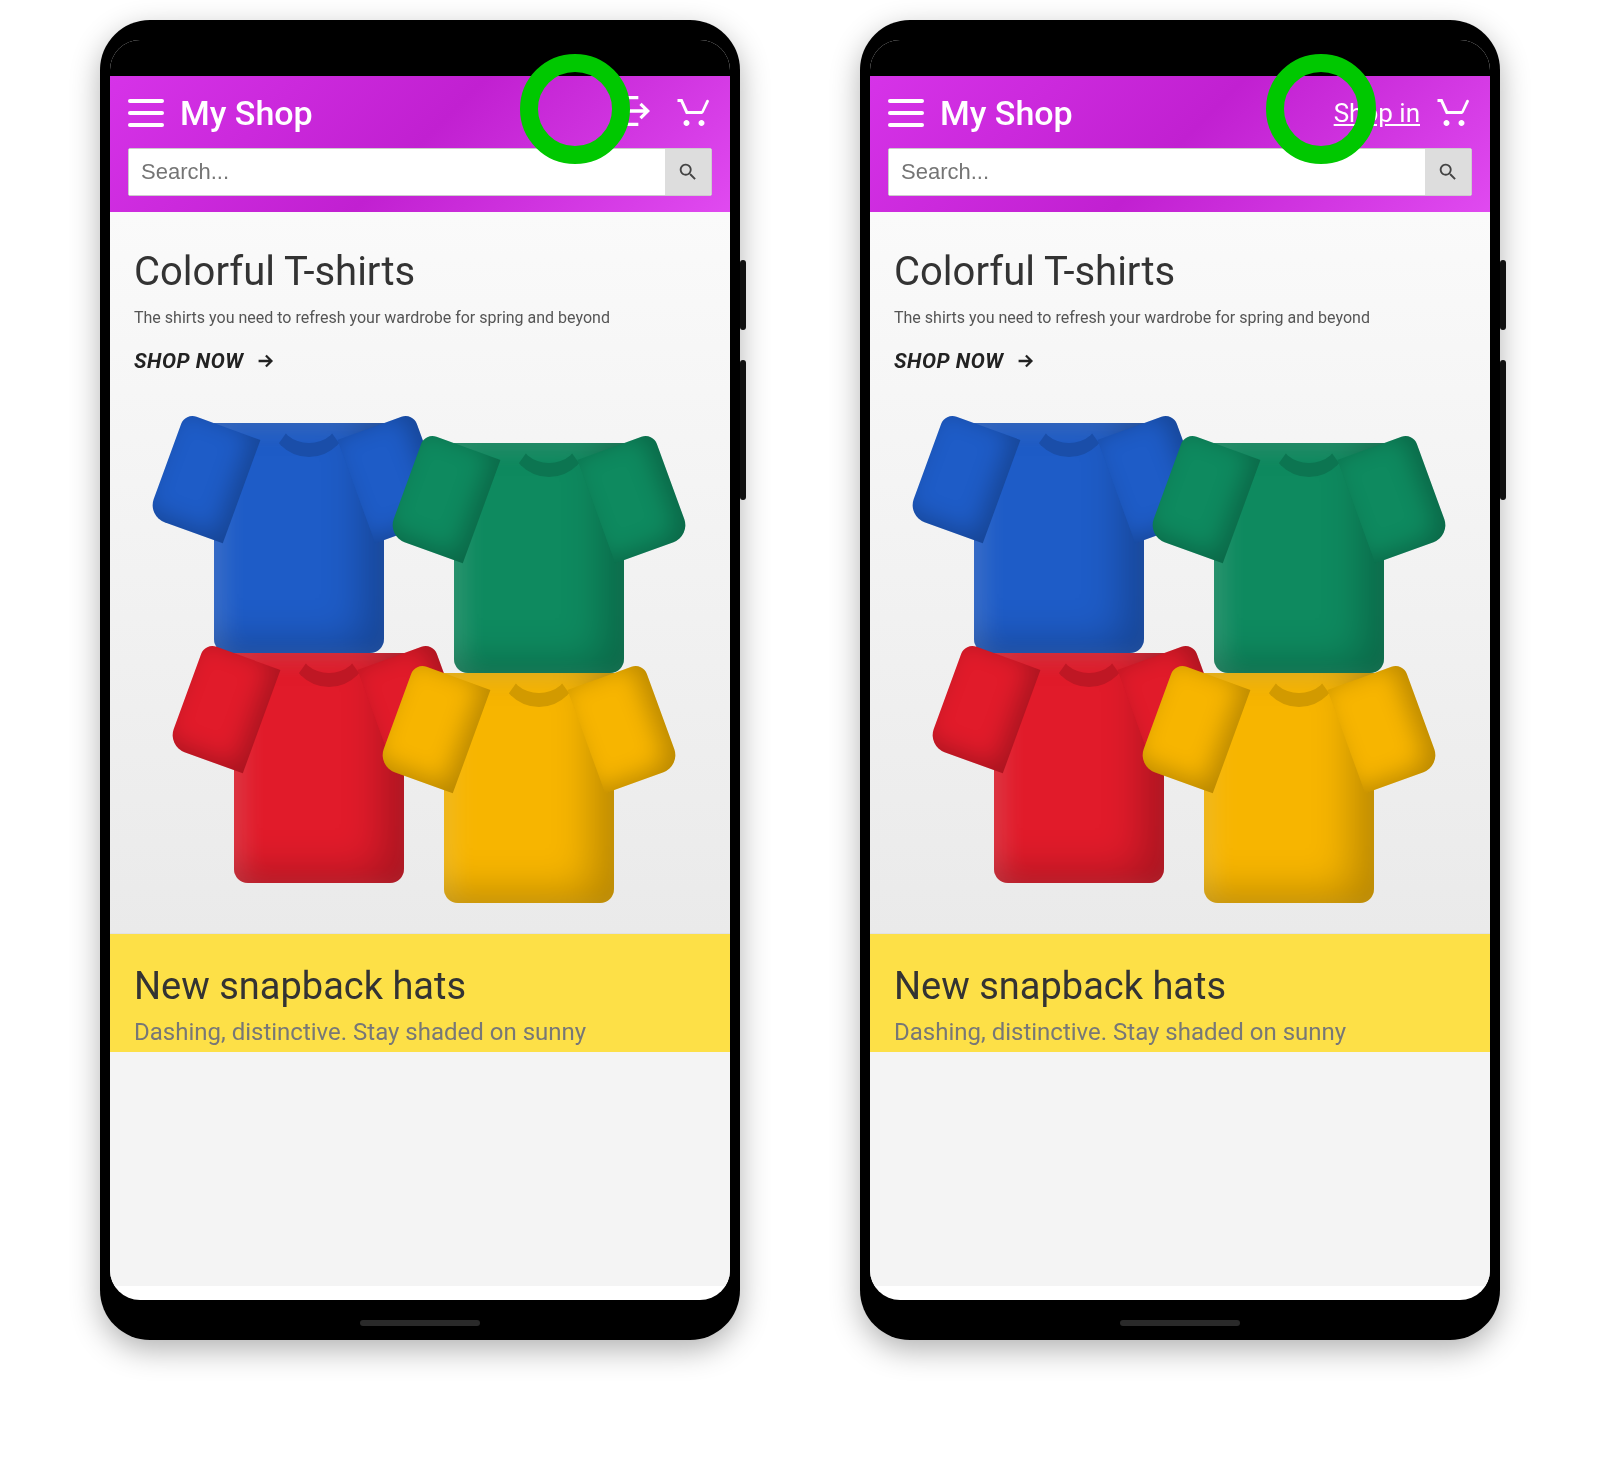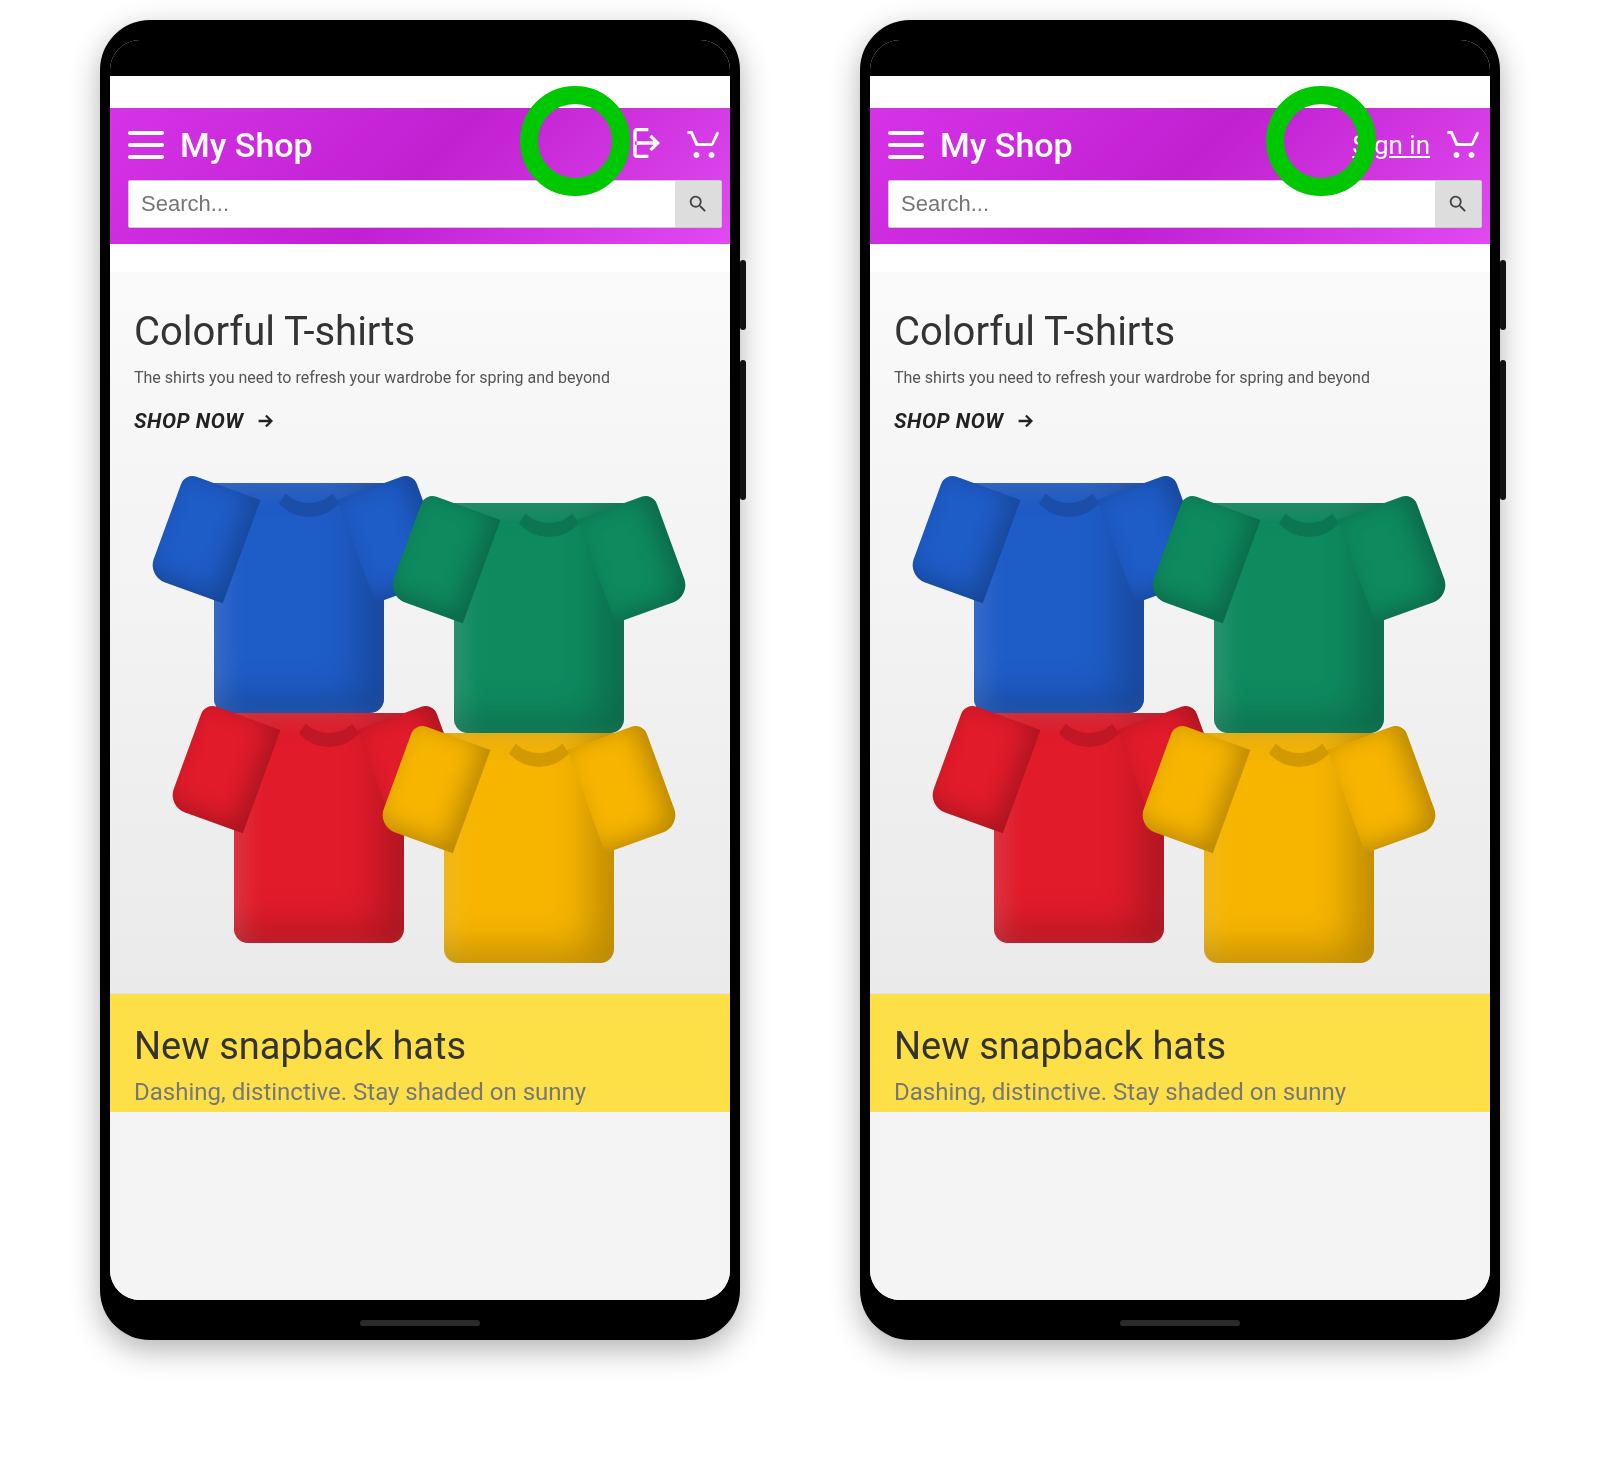--- a/index.html
+++ b/index.html
@@ -45,22 +45,21 @@
     position: relative;
   }
   .status-bar {
     height: 36px;
     background: #000;
   }
   .app-bar {
     background: linear-gradient(135deg, #d633e8 0%, #c120d1 50%, #e04af0 100%);
     background-color:#d633e8;
     color: #fff;
-    padding: 12px 8px 16px 18px;
-    margin-top: 32px;
+    padding: 12px 18px 16px 18px;
   }
   .app-bar-top {
     display: flex;
     align-items: center;
     gap: 16px;
     height: 50px;
     position: relative;
   }
   .hamburger {
     width: 36px; height: 28px;
@@ -90,21 +89,21 @@
   }
   .search-input {
     flex:1; border:none; padding: 10px 12px; font-size:22px; color:#0369a1;
     outline:none; background:#fff;
   }
   .search-btn {
     width:46px; background:#ddd; display:flex; align-items:center; justify-content:center;
   }
   .search-btn svg { width:22px; height:22px; fill:#444; }
 
-  .content { background:#f4f4f4; height: calc(100% - 36px - 150px); overflow:hidden;margin-top:28px; }
+  .content { background:#f4f4f4; height: calc(100% - 36px - 150px); overflow:hidden; }
   .hero {
     background: linear-gradient(#fafafa,#eaeaea);
     padding: 36px 24px 20px 24px;
   }
   .hero h1 { font-size: 40px; font-weight: 400; color:#333; margin-bottom: 12px; }
   .hero p { font-size: 16px; color:#555; line-height:1.35; margin-bottom: 20px; }
   .shop-now {
     font-size: 21px; font-weight: 700; letter-spacing: .5px; color:#222;
     display:flex; align-items:center; gap:10px; margin-bottom: 20px; font-style: italic;
   }
@@ -235,21 +234,21 @@
 
     <div class="app-bar">
       <div class="app-bar-top">
         <div class="hamburger">
           <span></span>
             <span></span>
             <span></span>
         </div>
         <div class="app-title">My Shop</div>
         <div class="spacer"></div>
-        <a class="signin-link">Sign in</a>
+        <a class="signin-link">Shop in</a>
         <div class="cart-icon">
           <svg viewBox="0 0 24 24">
               <path d="M7 18c-1.1 0-2 .9-2 2s.9 2 2 2 2-.9 2-2-.9-2-2-2zm10 0c-1.1 0-2 .9-2 2s.9 2 2 2 2-.9 2-2-.9-2-2-2zM7.3 14h9.5c.7 0 1.3-.4 1.6-1l3.5-7.1c.2-.5 0-1.1-.5-1.3-.5-.2-1.1 0-1.3.5L17 12H7.9L4.3 4H1v2h2l3.6 8z"></path>
             </svg>
         </div>
         <div class="highlight-ring" style="left:378px; top:-34px;"></div>
       </div>
       <div class="search-row">
         <input class="search-input" placeholder="Search..." style="">
         <div class="search-btn">

